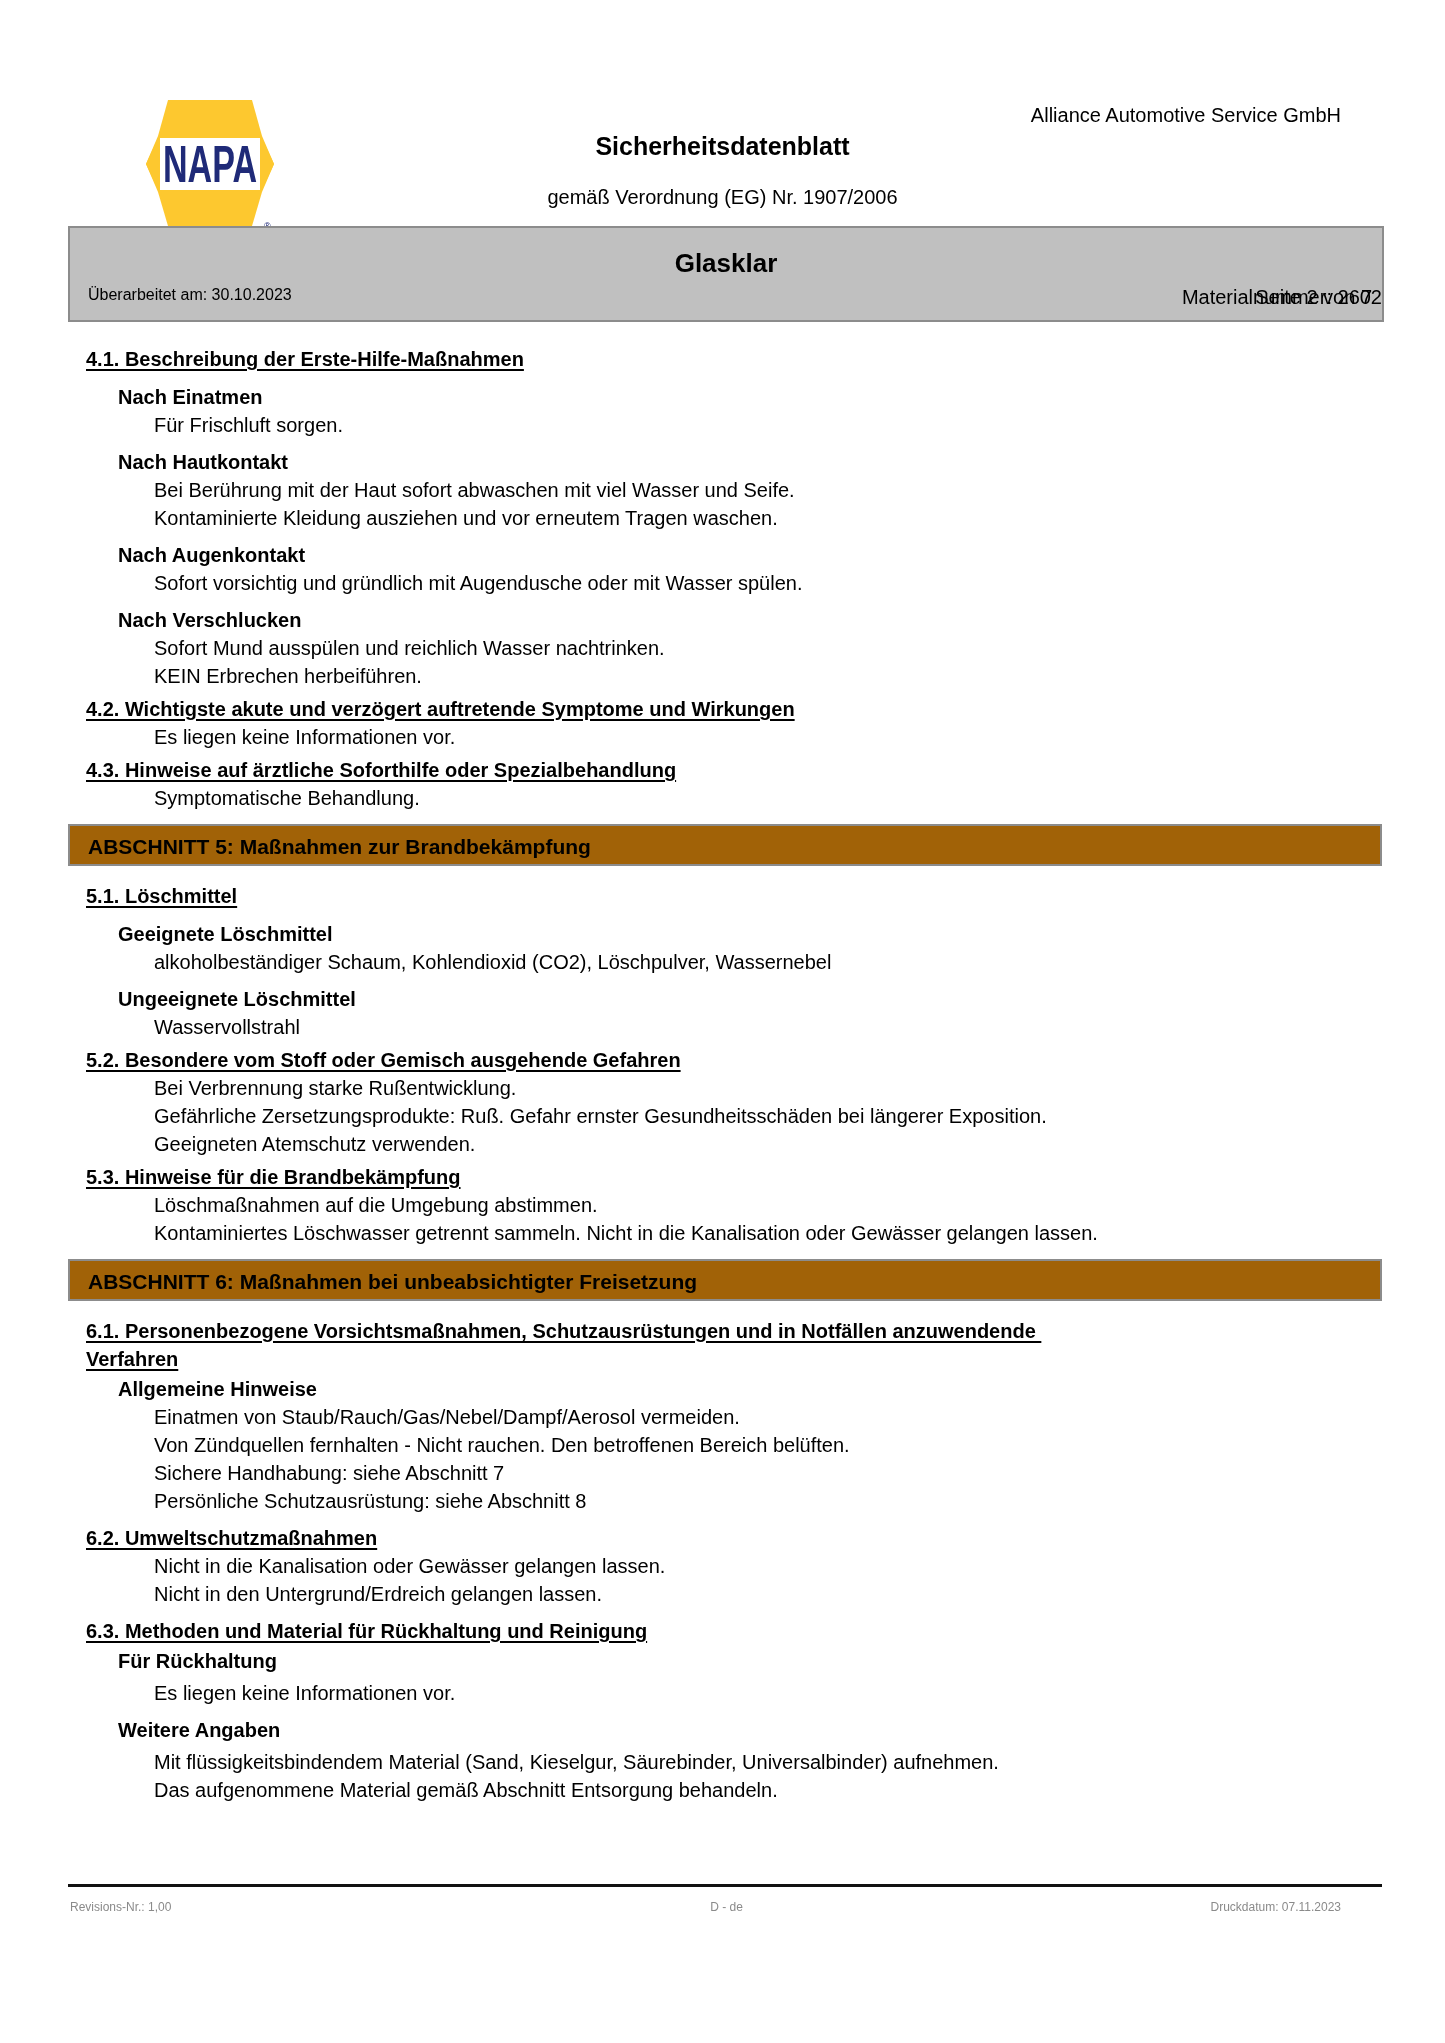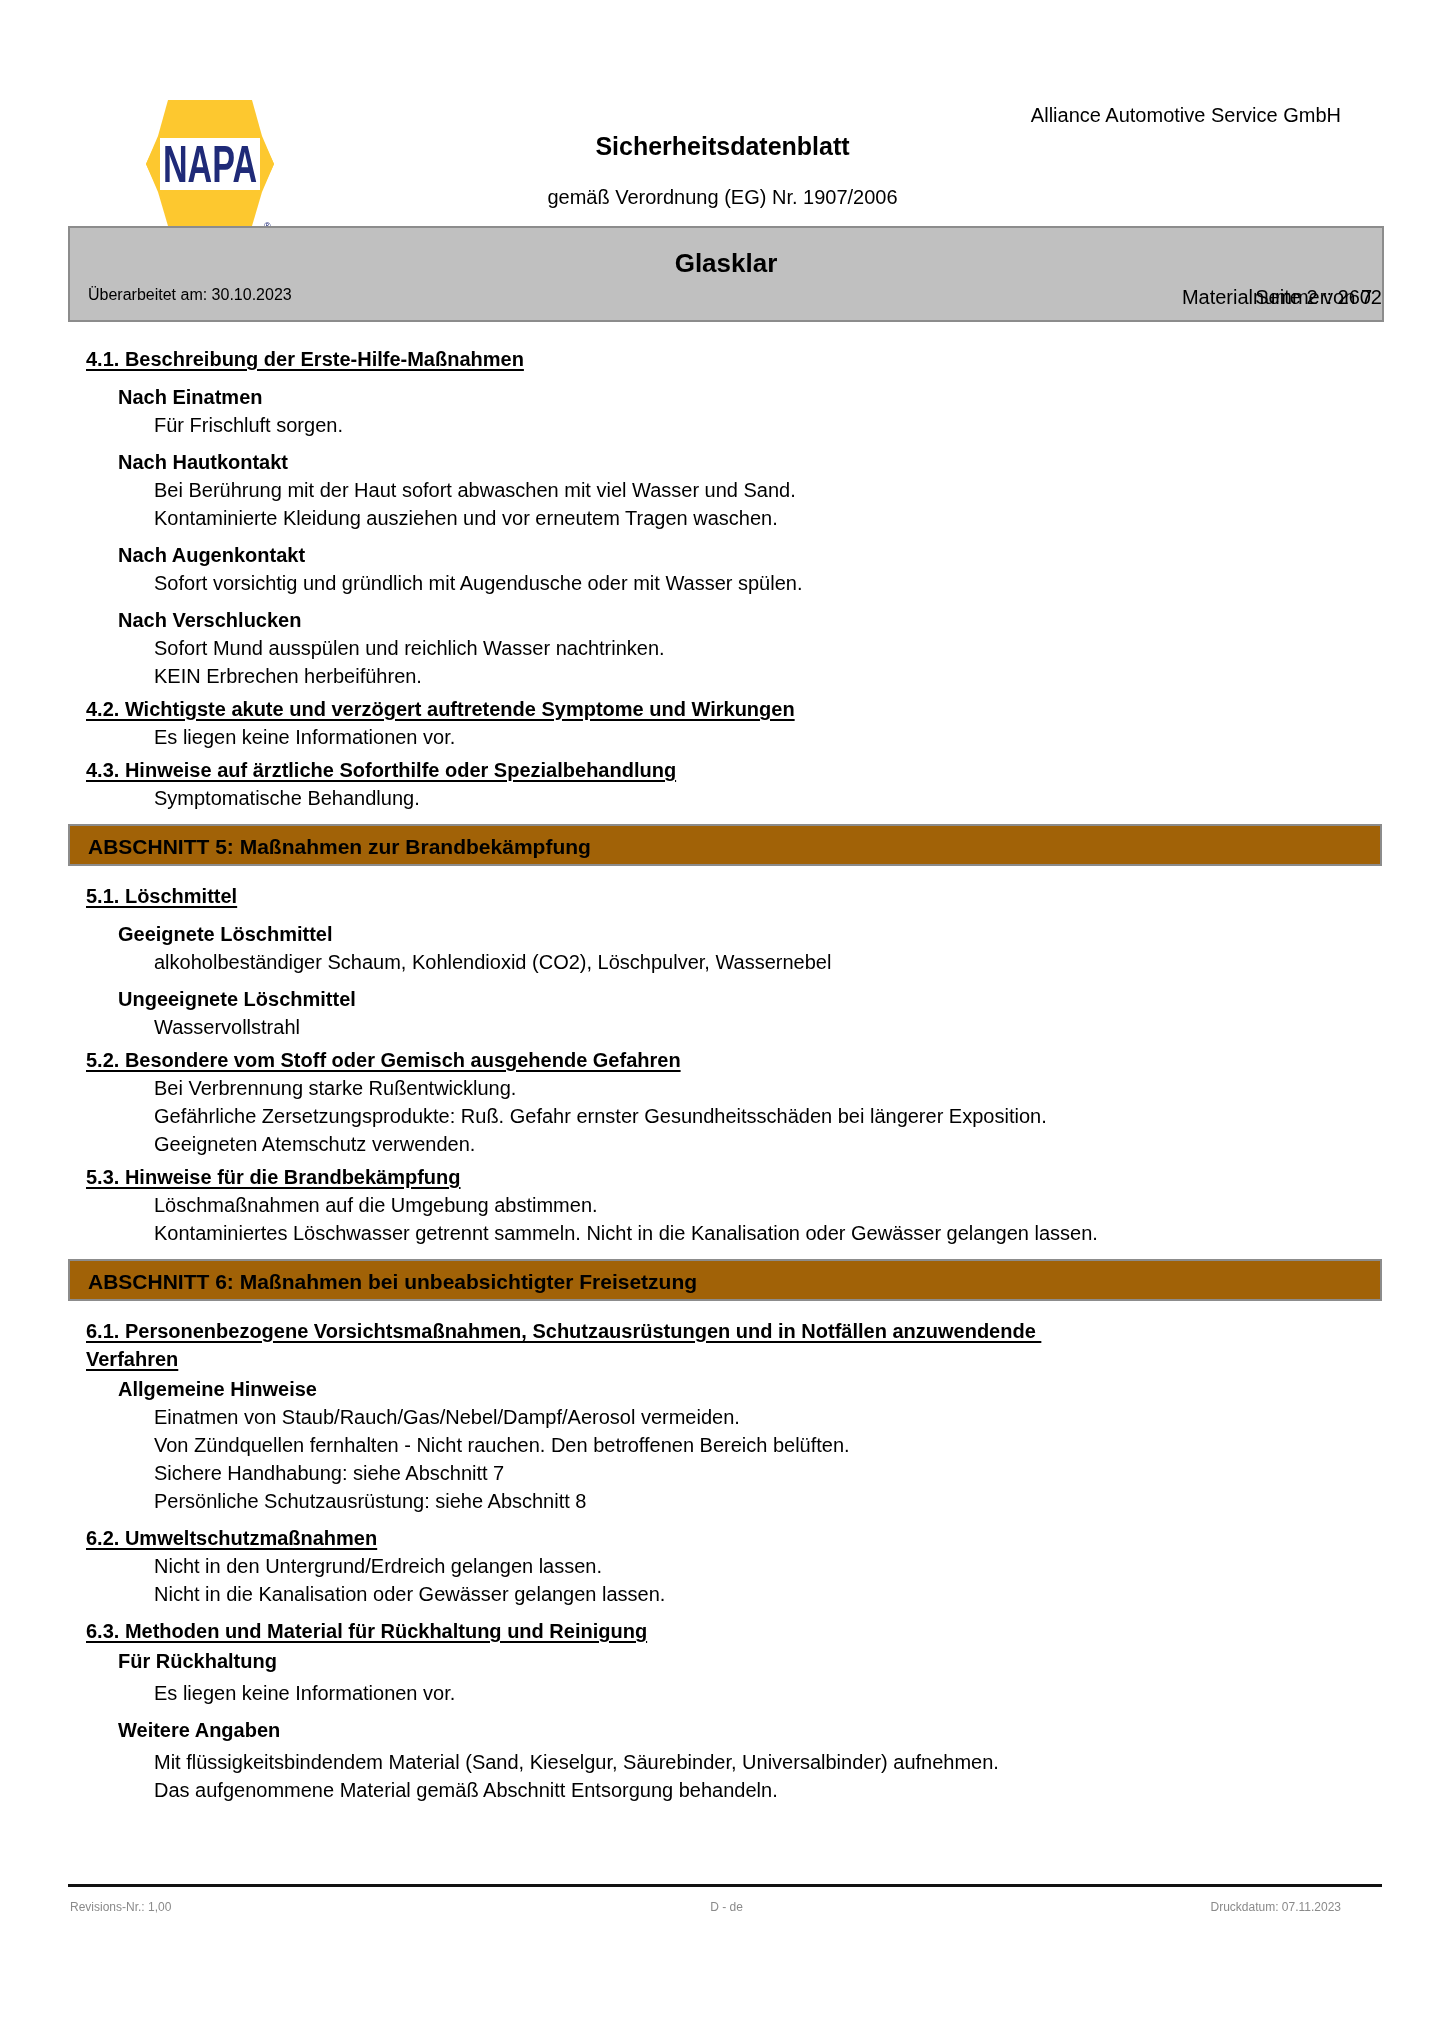--- a/index.html
+++ b/index.html
@@ -52,21 +52,21 @@
   <div class="hdr-mid">Materialnummer: 2602</div>
   <div class="hdr-right">Seite 2 von 7</div>
 </div>
 
 <div class="abs content">
 
   <div class="h-sub">4.1. Beschreibung der Erste-Hilfe-Maßnahmen</div>
   <div class="h-label" style="margin-top:10px">Nach Einatmen</div>
   <div class="line">Für Frischluft sorgen.</div>
   <div class="h-label">Nach Hautkontakt</div>
-  <div class="line">Bei Berührung mit der Haut sofort abwaschen mit viel Wasser und Sand.</div>
+  <div class="line">Bei Berührung mit der Haut sofort abwaschen mit viel Wasser und Seife.</div>
   <div class="line">Kontaminierte Kleidung ausziehen und vor erneutem Tragen waschen.</div>
   <div class="h-label">Nach Augenkontakt</div>
   <div class="line">Sofort vorsichtig und gründlich mit Augendusche oder mit Wasser spülen.</div>
   <div class="h-label">Nach Verschlucken</div>
   <div class="line">Sofort Mund ausspülen und reichlich Wasser nachtrinken.</div>
   <div class="line">KEIN Erbrechen herbeiführen.</div>
   <div class="h-sub">4.2. Wichtigste akute und verzögert auftretende Symptome und Wirkungen</div>
   <div class="line">Es liegen keine Informationen vor.</div>
   <div class="h-sub">4.3. Hinweise auf ärztliche Soforthilfe oder Spezialbehandlung</div>
   <div class="line">Symptomatische Behandlung.</div>
@@ -87,22 +87,22 @@
 
   <div class="section-bar">ABSCHNITT 6: Maßnahmen bei unbeabsichtigter Freisetzung</div>
   <div class="h-sub" style="white-space:pre">6.1. Personenbezogene Vorsichtsmaßnahmen, Schutzausrüstungen und in Notfällen anzuwendende </div>
   <div class="h-sub" style="margin-top:0">Verfahren</div>
   <div class="h-label" style="margin-top:2px">Allgemeine Hinweise</div>
   <div class="line">Einatmen von Staub/Rauch/Gas/Nebel/Dampf/Aerosol vermeiden.</div>
   <div class="line">Von Zündquellen fernhalten - Nicht rauchen. Den betroffenen Bereich belüften.</div>
   <div class="line">Sichere Handhabung: siehe Abschnitt 7</div>
   <div class="line">Persönliche Schutzausrüstung: siehe Abschnitt 8</div>
   <div class="h-sub" style="margin-top:9px">6.2. Umweltschutzmaßnahmen</div>
+  <div class="line">Nicht in die Kanalisation oder Gewässer gelangen lassen.</div>
   <div class="line">Nicht in den Untergrund/Erdreich gelangen lassen.</div>
-  <div class="line">Nicht in die Kanalisation oder Gewässer gelangen lassen.</div>
   <div class="h-sub" style="margin-top:9px">6.3. Methoden und Material für Rückhaltung und Reinigung</div>
   <div class="h-label" style="margin-top:2px">Für Rückhaltung</div>
   <div class="line" style="margin-top:4px">Es liegen keine Informationen vor.</div>
   <div class="h-label">Weitere Angaben</div>
   <div class="line" style="margin-top:4px">Mit flüssigkeitsbindendem Material (Sand, Kieselgur, Säurebinder, Universalbinder) aufnehmen.</div>
   <div class="line">Das aufgenommene Material gemäß Abschnitt Entsorgung behandeln.</div>
 </div>
 
 <div class="abs footer-line"></div>
 <div class="abs footer footer-left">Revisions-Nr.: 1,00</div>

